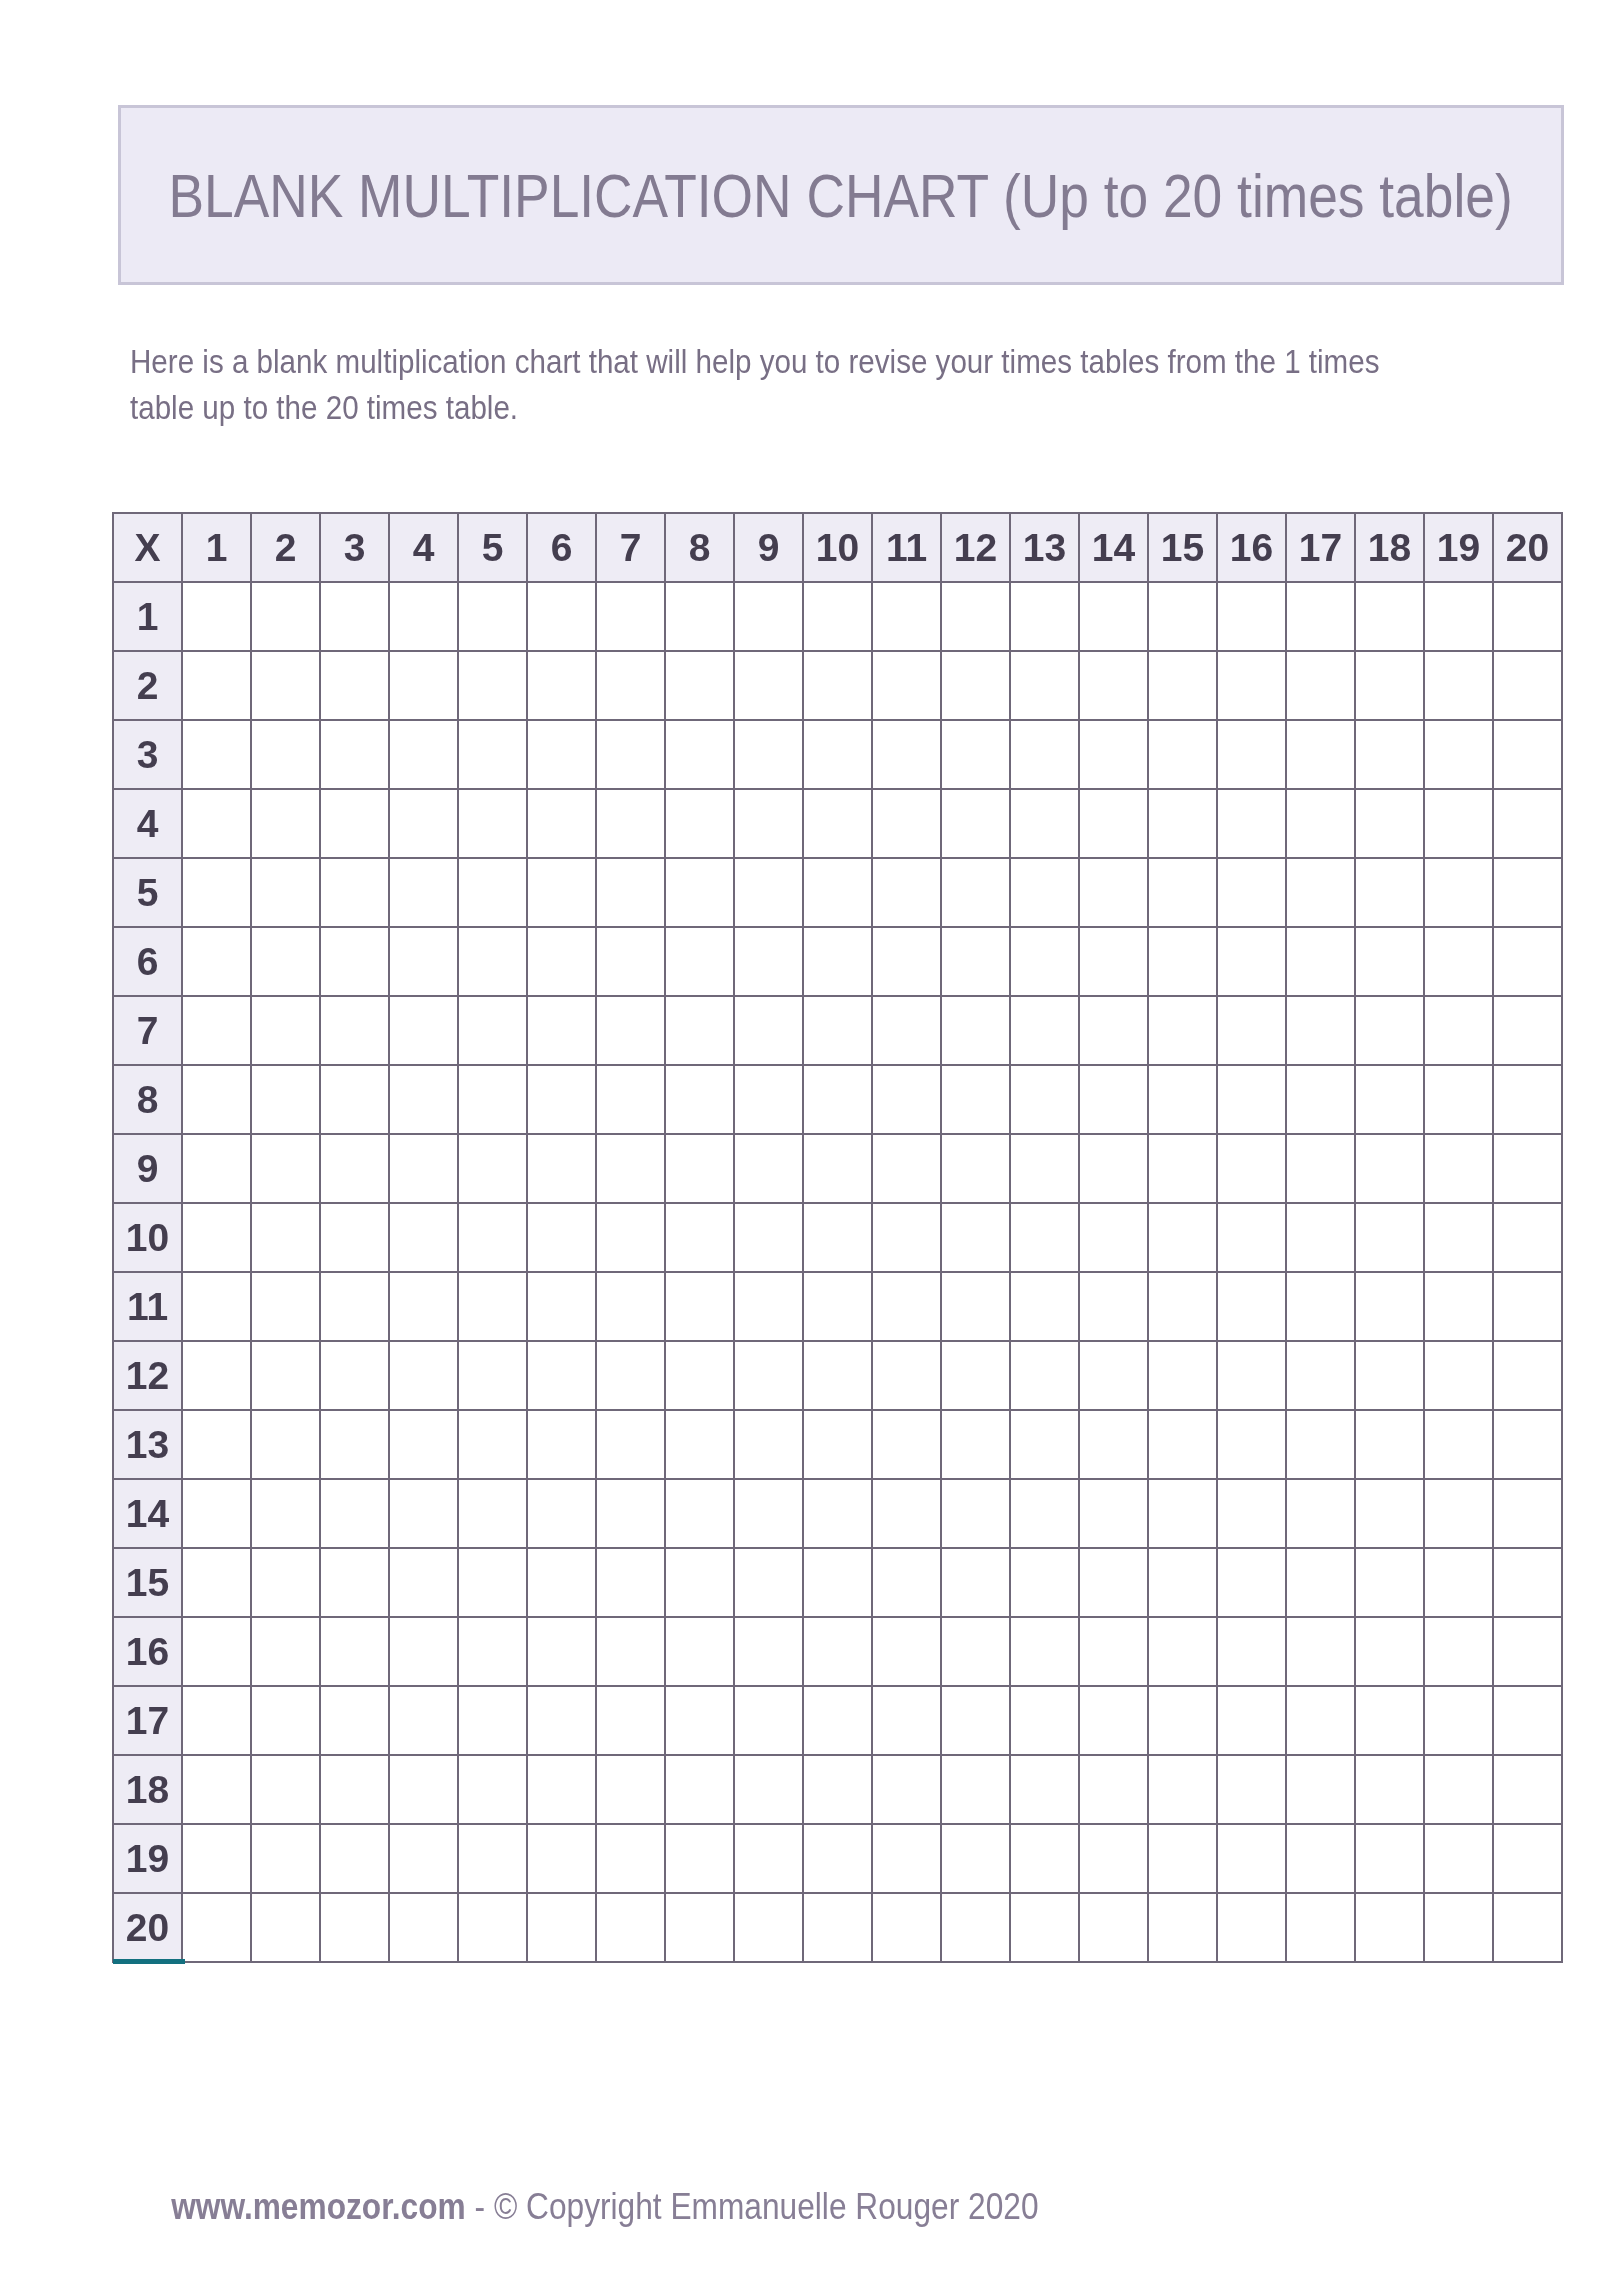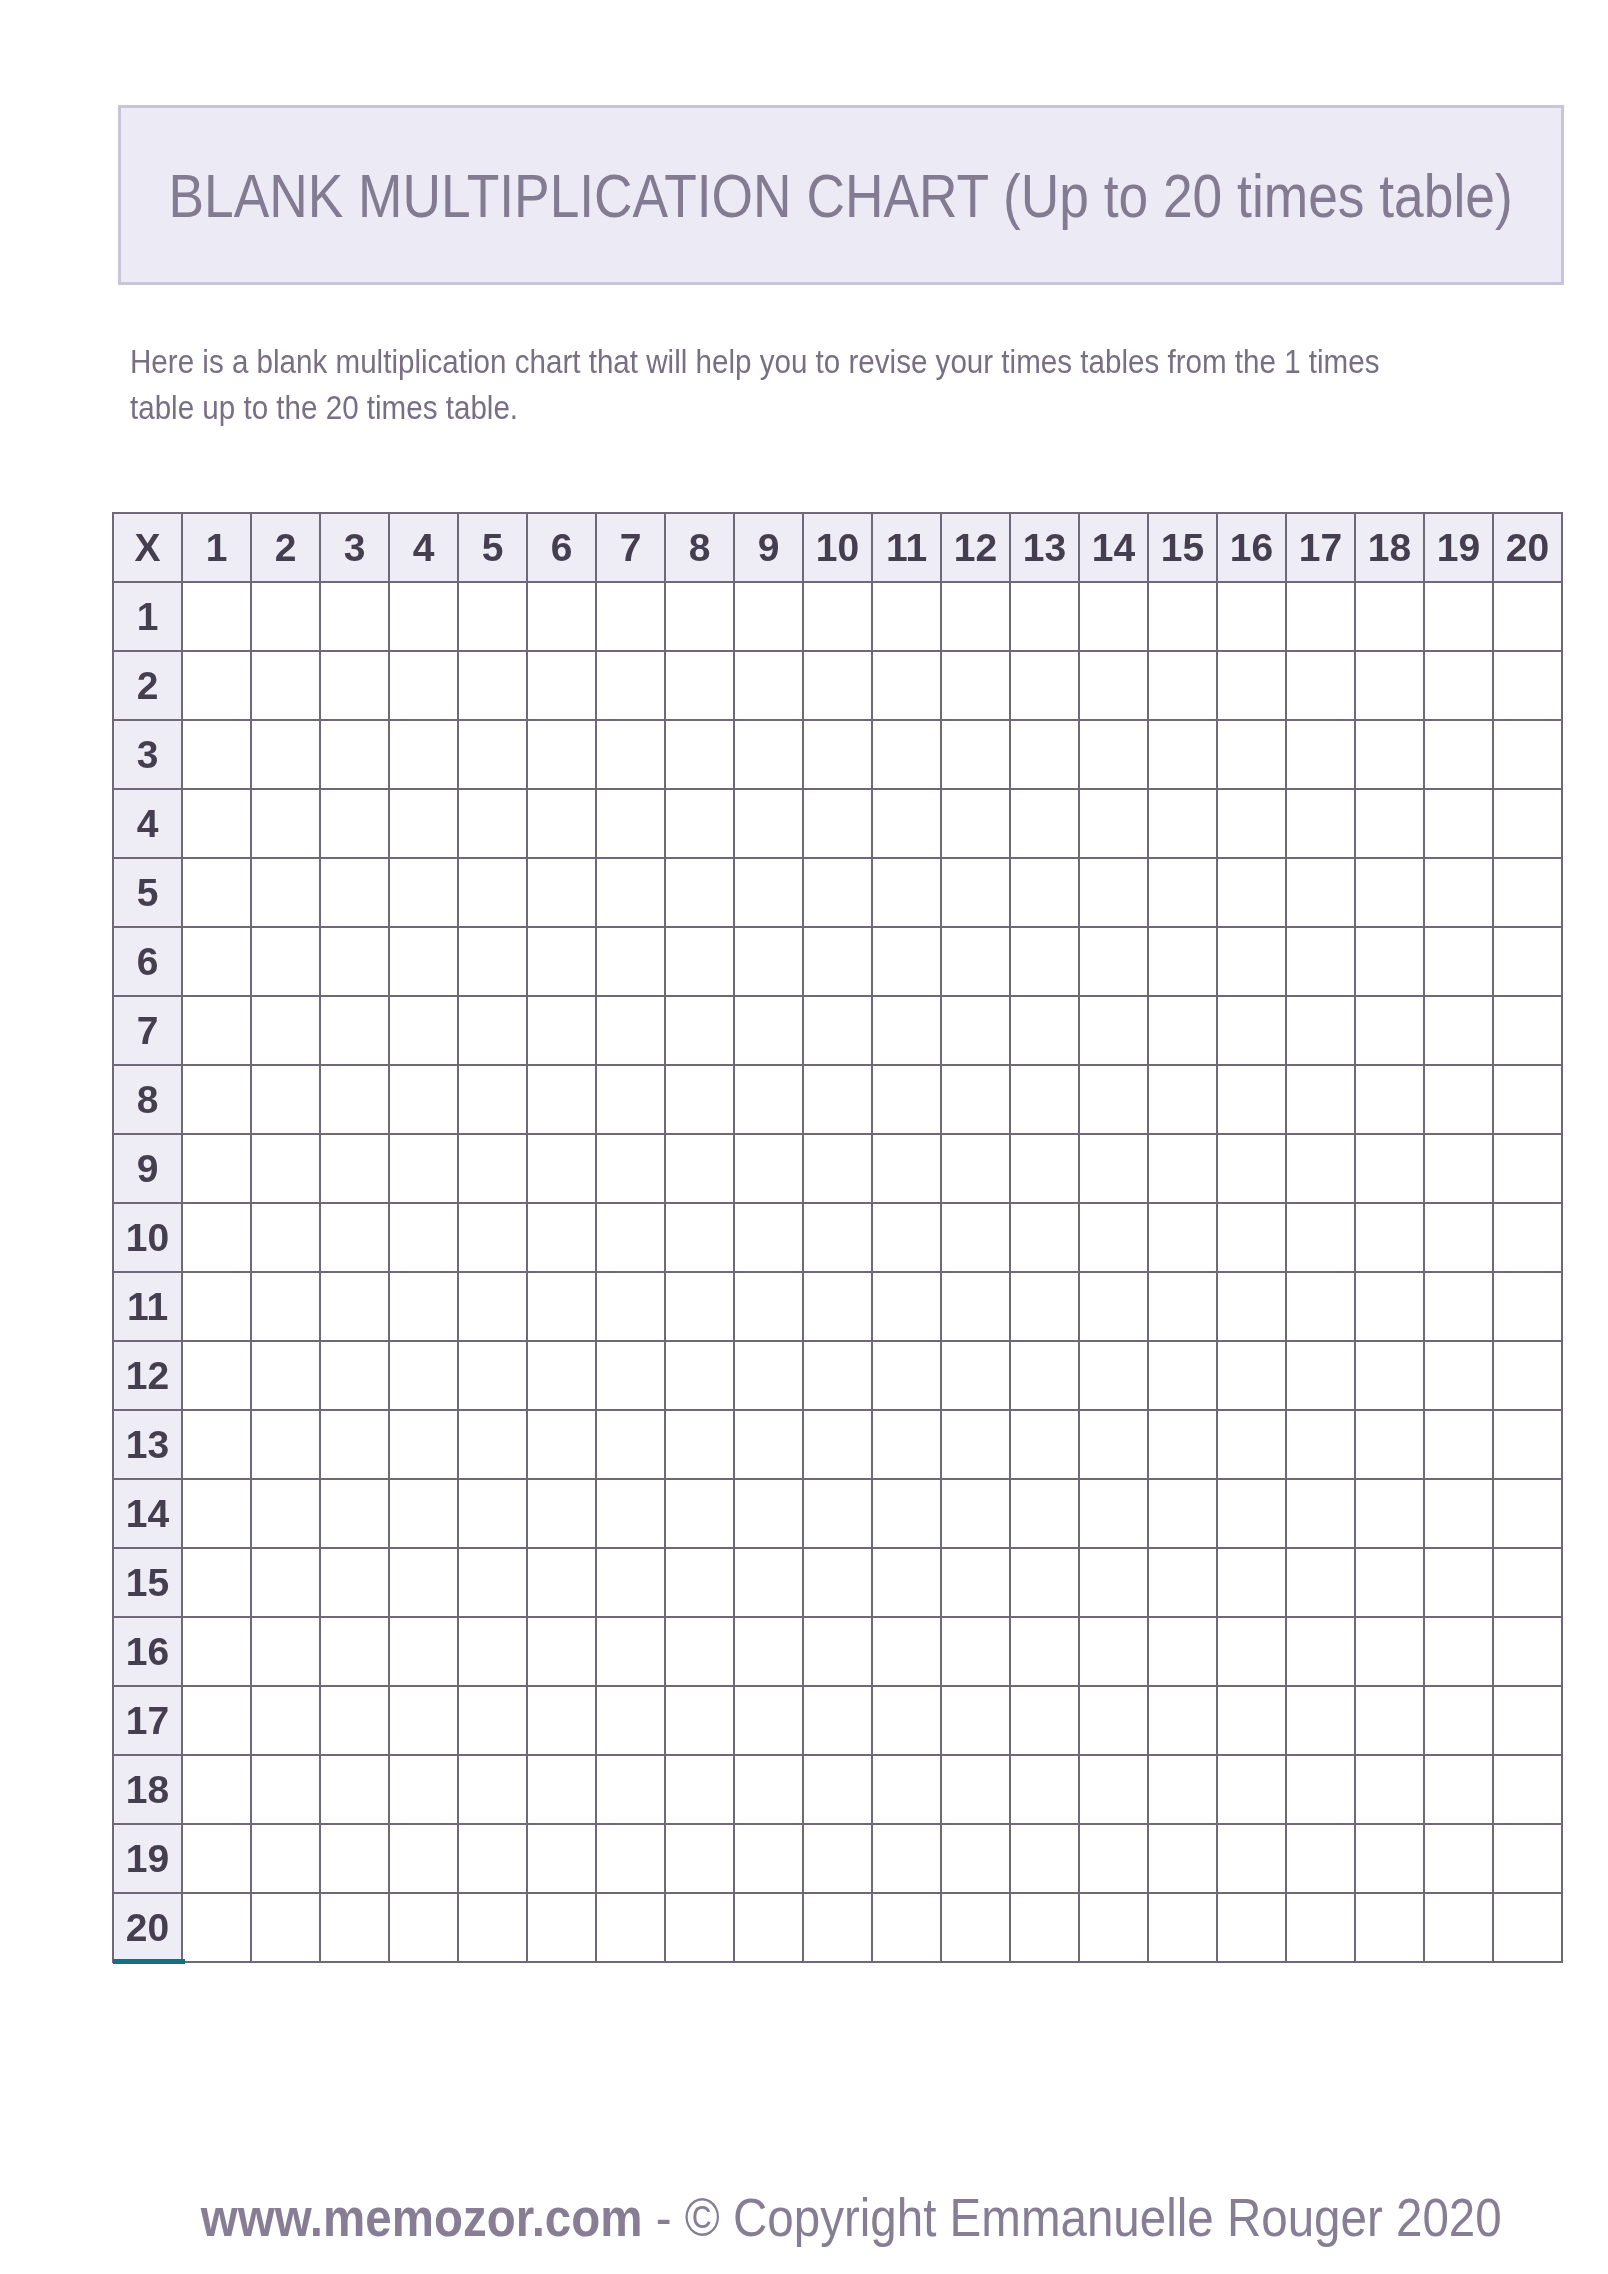--- a/index.html
+++ b/index.html
@@ -90,21 +90,21 @@
   }
 
   
   .footer {
     position: absolute;
     left: 86px;
     top: 2186px;
     width: 1454px;
     text-align: left;
     color: var(--footer_text, #877E95);
-    font-size: 54px;
+    font-size: 36px;
   }
   .footer-inner {
     display: inline-block;
     white-space: nowrap;
     transform: scaleX(0.88);
     transform-origin: center center;
   }
   .footer-site { font-weight: bold; }
 </style>
 </head>

